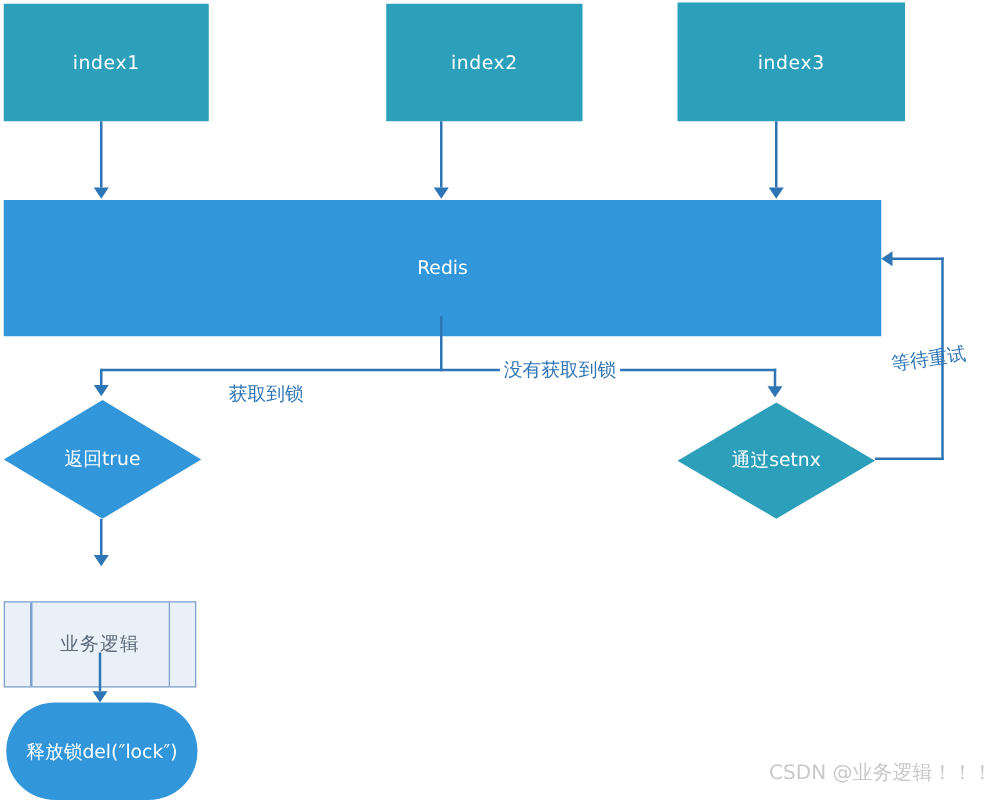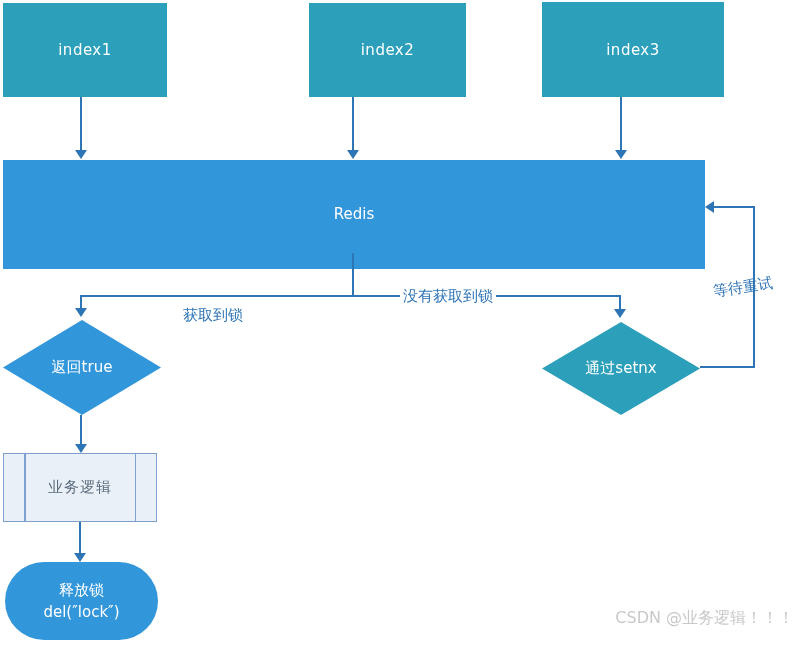--- a/index.html
+++ b/index.html
@@ -48,34 +48,35 @@
   .process {
     position: absolute;
     background: #EAF0F8;
     border: 1.5px solid #7EA0CC;
     display: flex;
     align-items: center;
     justify-content: center;
     color: #5A6B7C;
     font-size: 15px;
     letter-spacing: 1px;
+    margin-top: 28px;
   }
   .process .stripe {
     position: absolute;
     top: 0; bottom: 0;
     width: 1.5px;
     background: #7EA0CC;
   }
   .stripe-left { left: 20px; }
   .stripe-right { right: 20px; }
   .stadium {
     position: absolute;
     border-radius: 39px;
     display: flex;
-    flex-direction: column;
+    flex-direction: row;
     align-items: center;
     justify-content: center;
     color: #ffffff;
     font-size: 15px;
     line-height: 1.5;
   }
   
   .line {
     position: absolute;
     background: #2E75B5;

